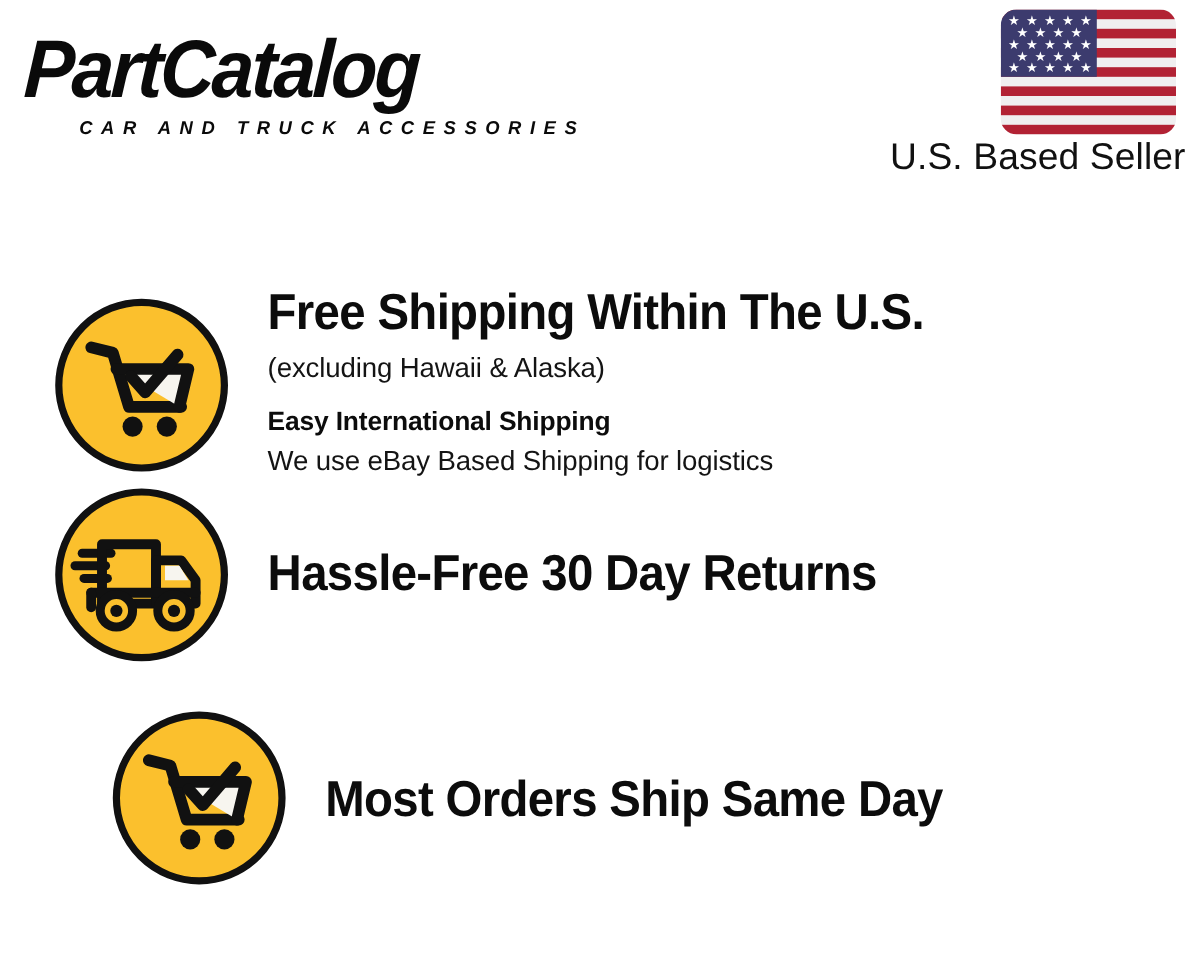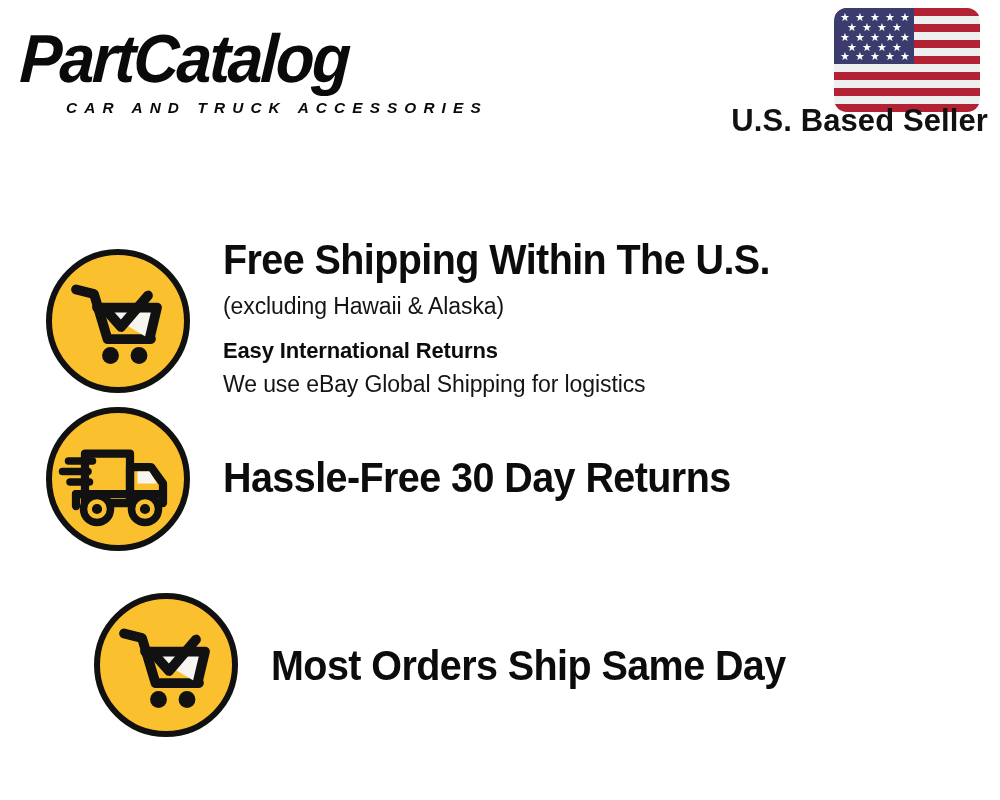--- a/index.html
+++ b/index.html
@@ -100,23 +100,23 @@
   .flag-star {
     position: absolute;
     color: #ffffff;
     font-size: 11px;
     line-height: 11px;
     font-family: "DejaVu Sans", sans-serif;
   }
   #seller-label {
     position: absolute;
     right: 0;
-    top: 94px;
-    font-family: "Liberation Sans", sans-serif;
-    font-weight: bold;
+    top: 104px;
+    font-family: "Liberation Sans", sans-serif;
+    font-weight: normal;
     font-size: 31px;
     line-height: 38px;
     letter-spacing: 0.1px;
     color: #111111;
     white-space: nowrap;
     text-align: right;
   }
 
   
   #benefits {
@@ -250,22 +250,22 @@
         <path d="M22 29 L34 32 L43 62 L72 62" fill="none" stroke="#111111" stroke-width="6.5" stroke-linecap="round" stroke-linejoin="round"></path>
         <path d="M36 41 L76 41 L71 62" fill="#f7f5ef" stroke="#111111" stroke-width="6.5" stroke-linecap="round" stroke-linejoin="round"></path>
         <path d="M44 45 L52 54 L70 33" fill="none" stroke="#111111" stroke-width="6.5" stroke-linecap="round" stroke-linejoin="round"></path>
         <circle cx="45" cy="73" r="5.6" fill="#111111"></circle>
         <circle cx="64" cy="73" r="5.6" fill="#111111"></circle>
       </svg>
     </div>
     <div class="benefit-text">
       <div class="benefit-title" id="b0-title">Free Shipping Within The U.S.</div>
       <div class="benefit-sub" id="b0-note">(excluding Hawaii &amp; Alaska)</div>
-      <div class="benefit-strong" id="b0-intl-title">Easy International Returns</div>
-      <div class="benefit-sub" id="b0-intl-sub">We use eBay Global Shipping for logistics</div>
+      <div class="benefit-strong" id="b0-intl-title">Easy International Shipping</div>
+      <div class="benefit-sub" id="b0-intl-sub">We use eBay Based Shipping for logistics</div>
     </div>
   </div>
 
   <div class="benefit-row" id="benefit-row-1">
     <div class="benefit-icon">
       <svg class="icon-circle" viewBox="0 0 100 100" aria-hidden="true">
         <circle cx="50" cy="50" r="46" fill="#fbc02d" stroke="#111111" stroke-width="4"></circle>
         <line x1="17" y1="38" x2="33" y2="38" stroke="#111111" stroke-width="5" stroke-linecap="round"></line>
         <line x1="13" y1="45" x2="30" y2="45" stroke="#111111" stroke-width="5" stroke-linecap="round"></line>
         <line x1="18" y1="52" x2="31" y2="52" stroke="#111111" stroke-width="5" stroke-linecap="round"></line>

